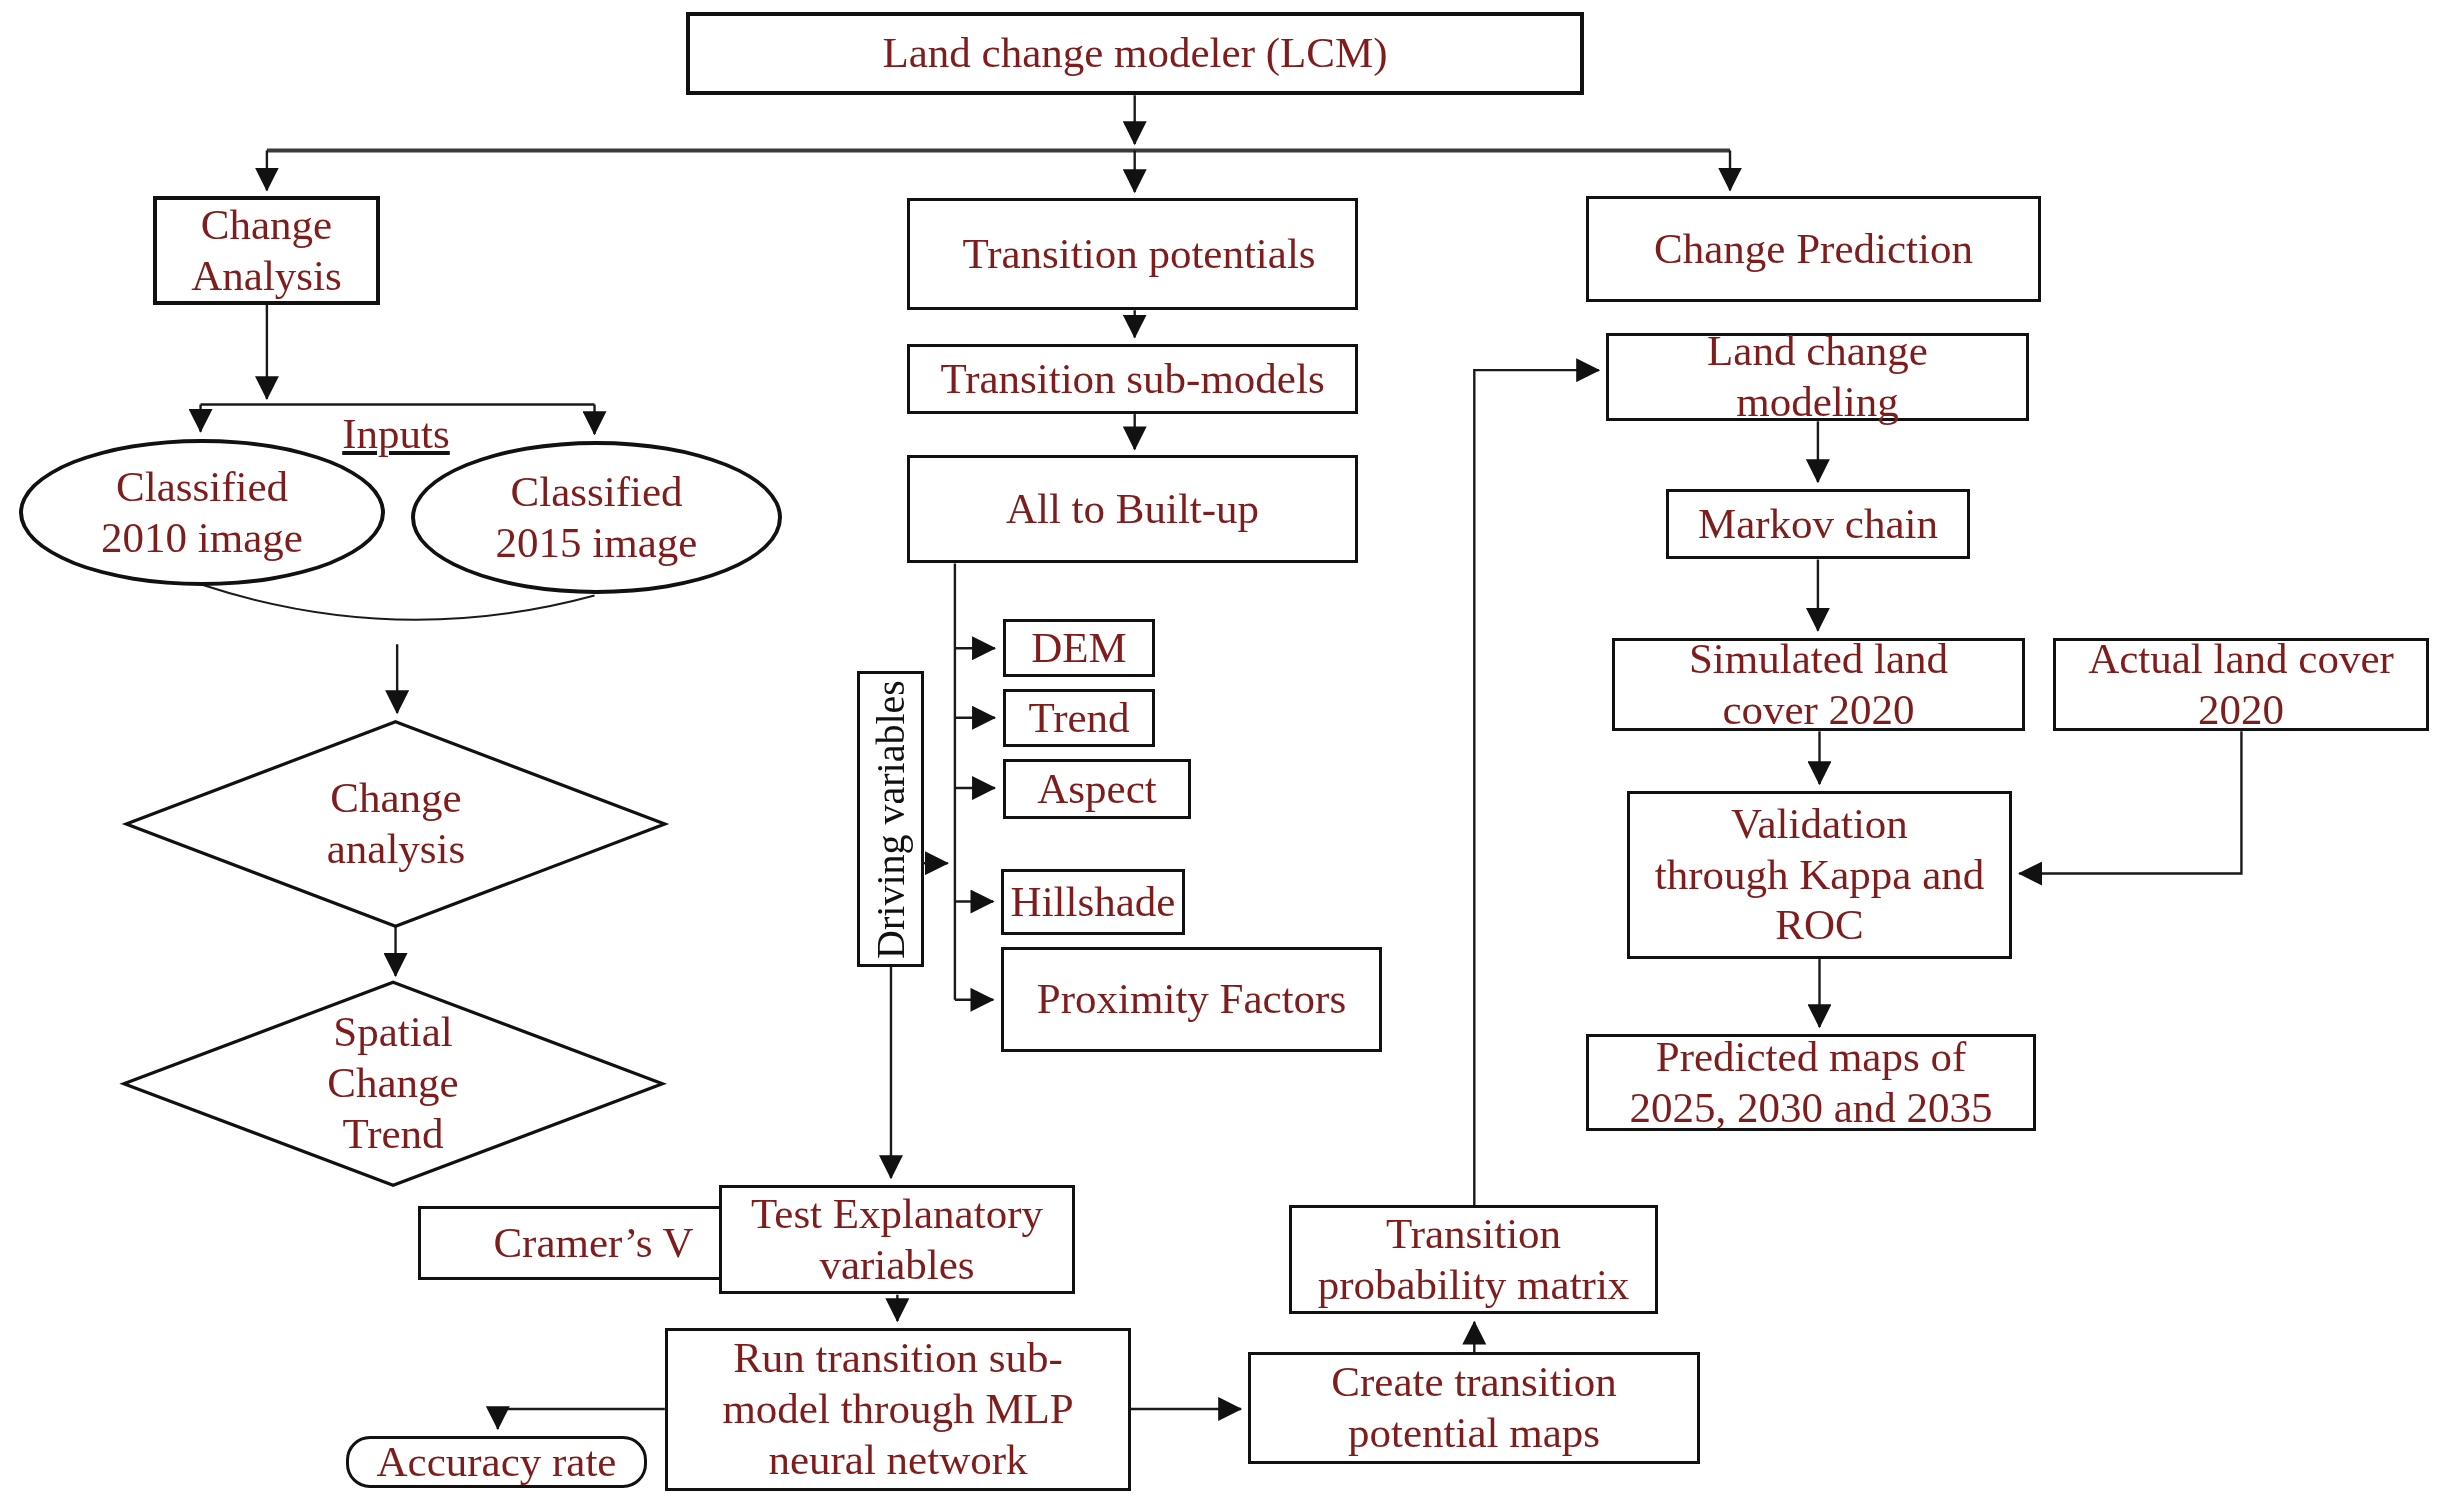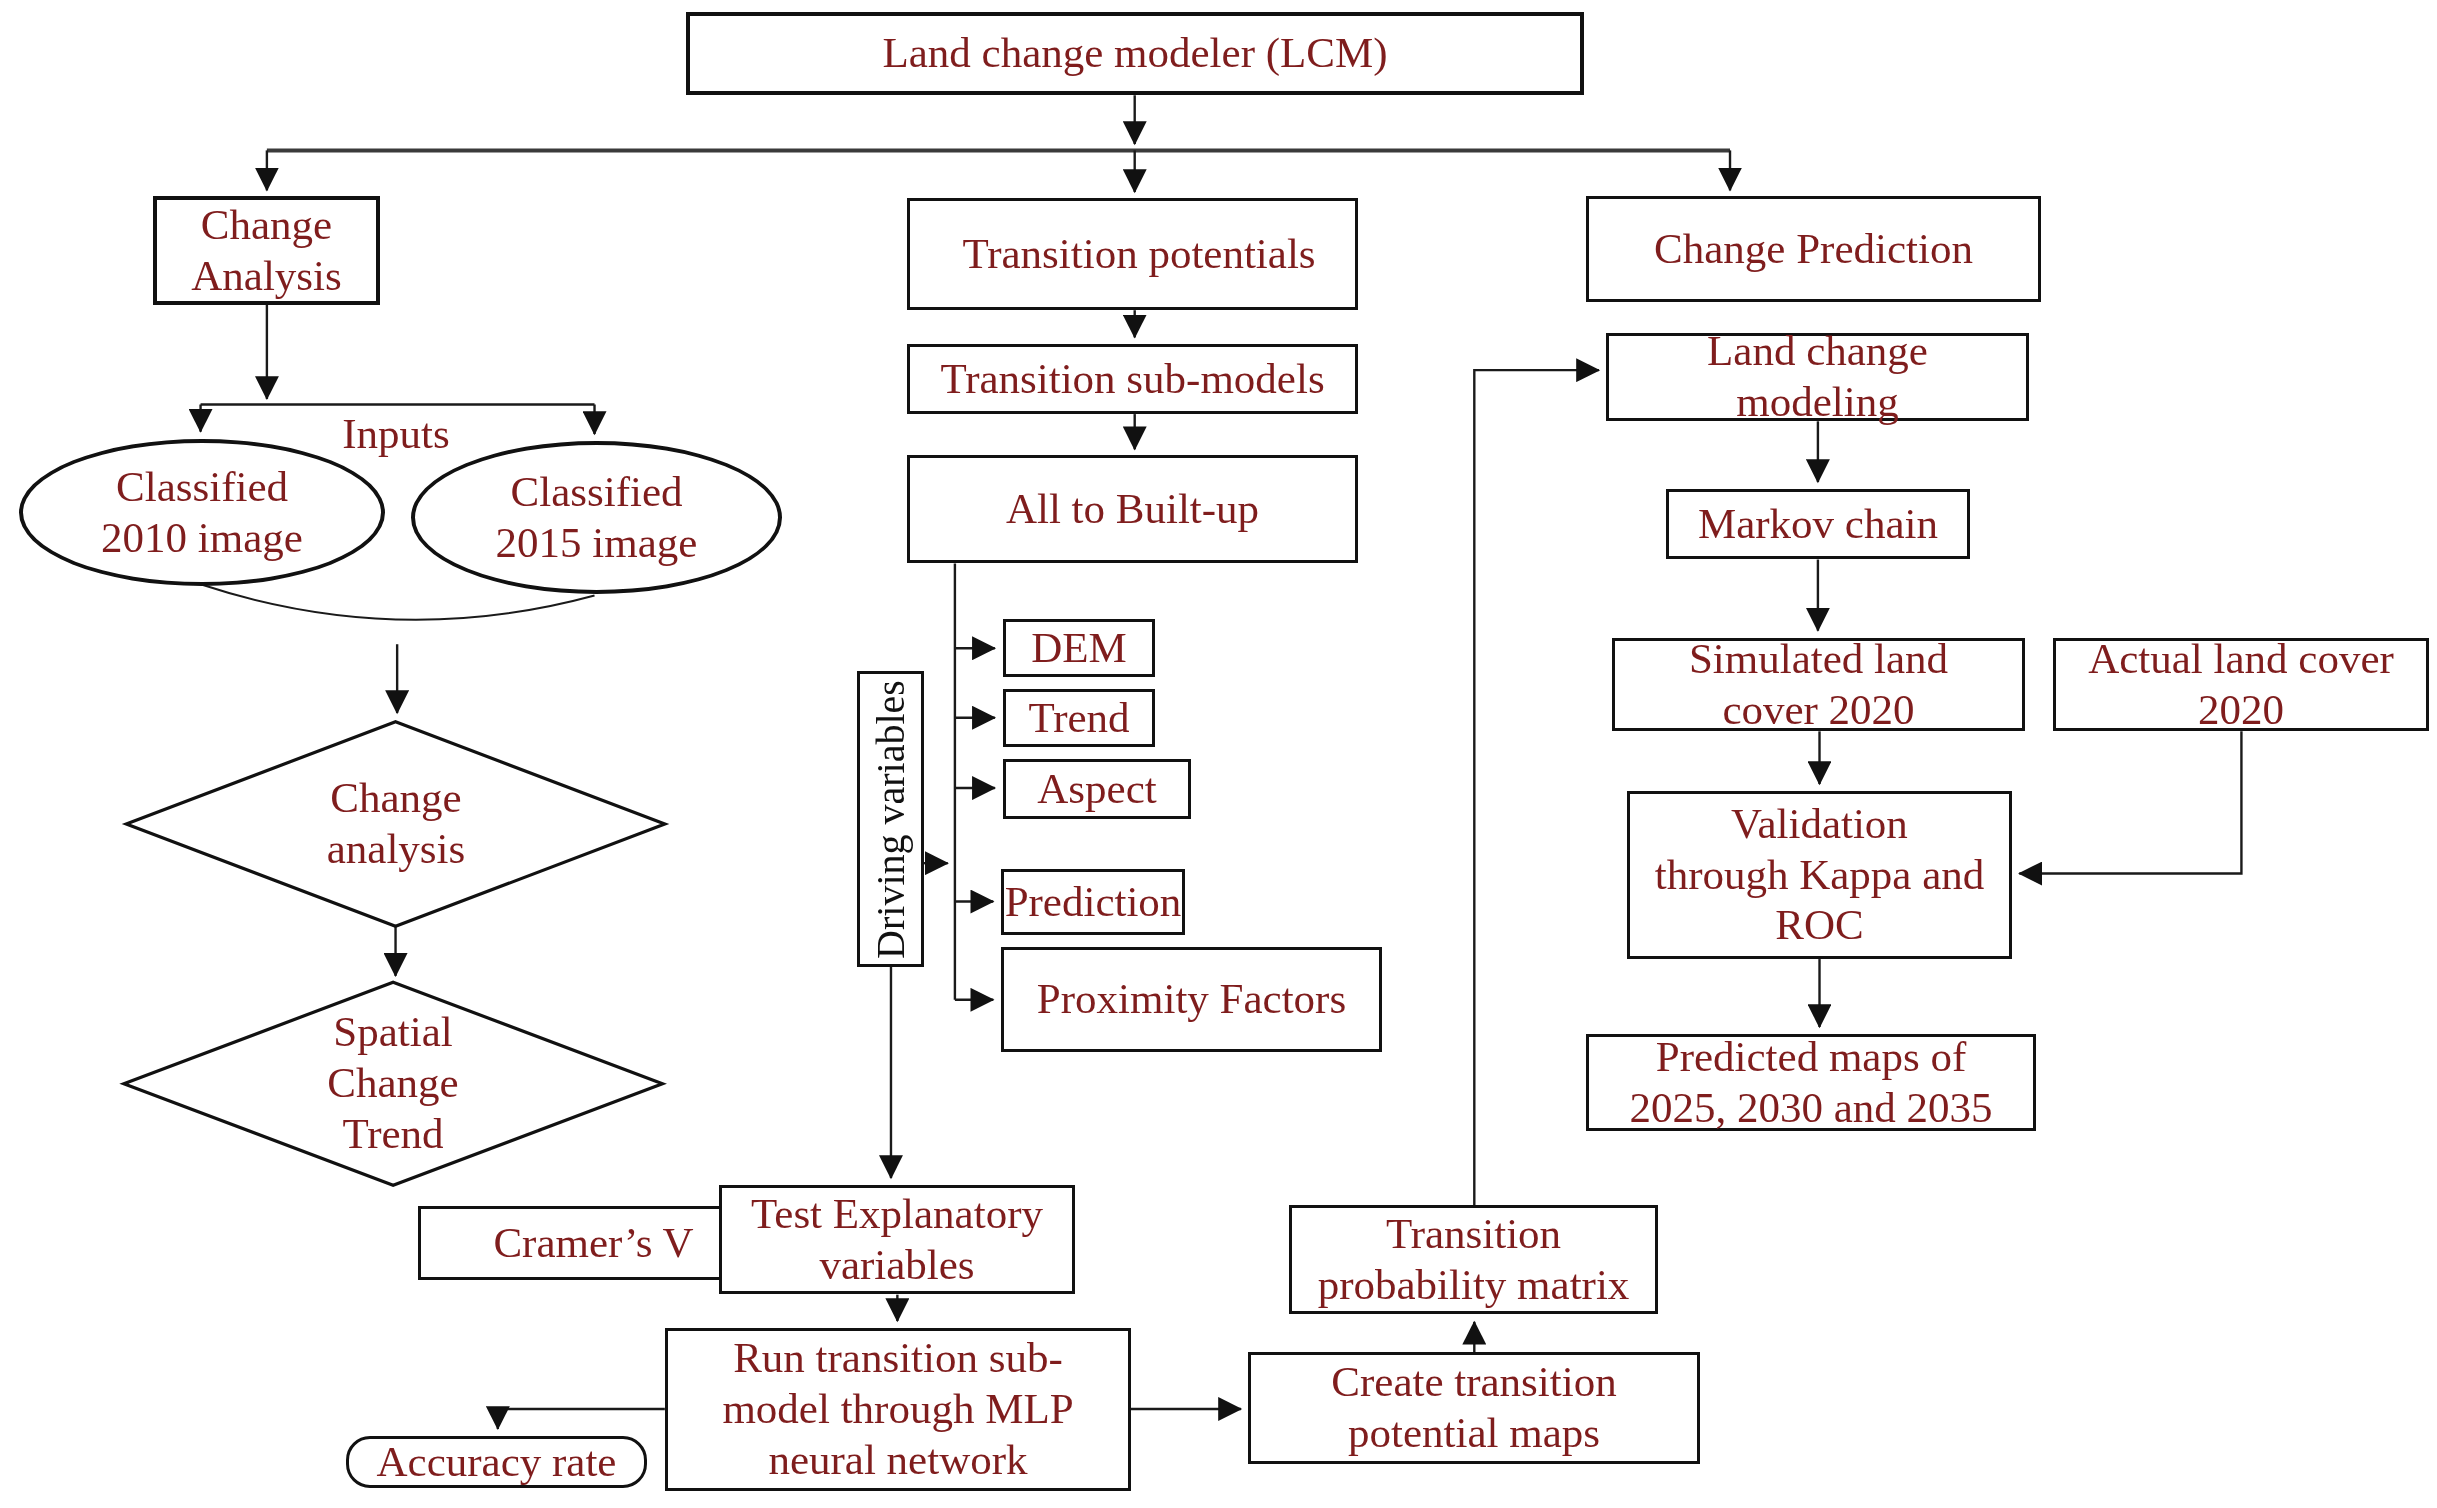--- a/index.html
+++ b/index.html
@@ -125,21 +125,21 @@
 
   <div class="node" style="left:1003px;top:689px;width:152px;height:58px;">
     <span class="lbl">Trend</span>
   </div>
 
   <div class="node" style="left:1003px;top:759px;width:188px;height:60px;">
     <span class="lbl">Aspect</span>
   </div>
 
   <div class="node" style="left:1001px;top:869px;width:184px;height:66px;">
-    <span class="lbl">Prediction</span>
+    <span class="lbl">Hillshade</span>
   </div>
 
   <div class="node" style="left:1001px;top:947px;width:381px;height:105px;">
     <span class="lbl">Proximity Factors</span>
   </div>
 
   <div class="node" style="left:418px;top:1206px;width:305px;height:74px;padding-left:46px;">
     <span class="lbl">Cramer’s V</span>
   </div>
 
@@ -201,21 +201,21 @@
   <div class="node ellipse" style="left:19px;top:439px;width:366px;height:147px;">
     <span class="lbl">Classified
 2010 image</span>
   </div>
 
   <div class="node ellipse" style="left:411px;top:441px;width:371px;height:153px;">
     <span class="lbl">Classified
 2015 image</span>
   </div>
 
-  <div class="freelabel" style="left:316px;top:409px;width:160px;height:50px;">
+  <div class="freelabel" style="left:316px;top:409px;width:160px;height:50px;text-decoration:underline;">
     <span class="lbl">Inputs</span>
   </div>
 
   <div class="shape-label" style="left:276px;top:763px;width:240px;height:121px;">
     <span class="lbl">Change
 analysis</span>
   </div>
 
   <div class="shape-label" style="left:273px;top:999px;width:240px;height:169px;">
     <span class="lbl">Spatial

